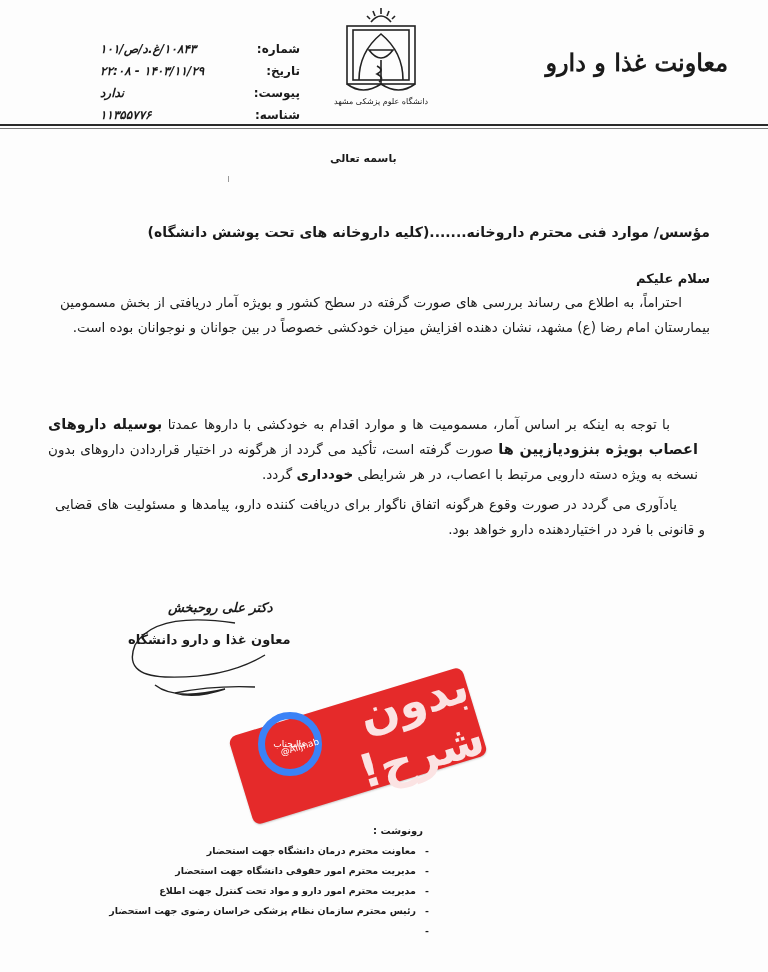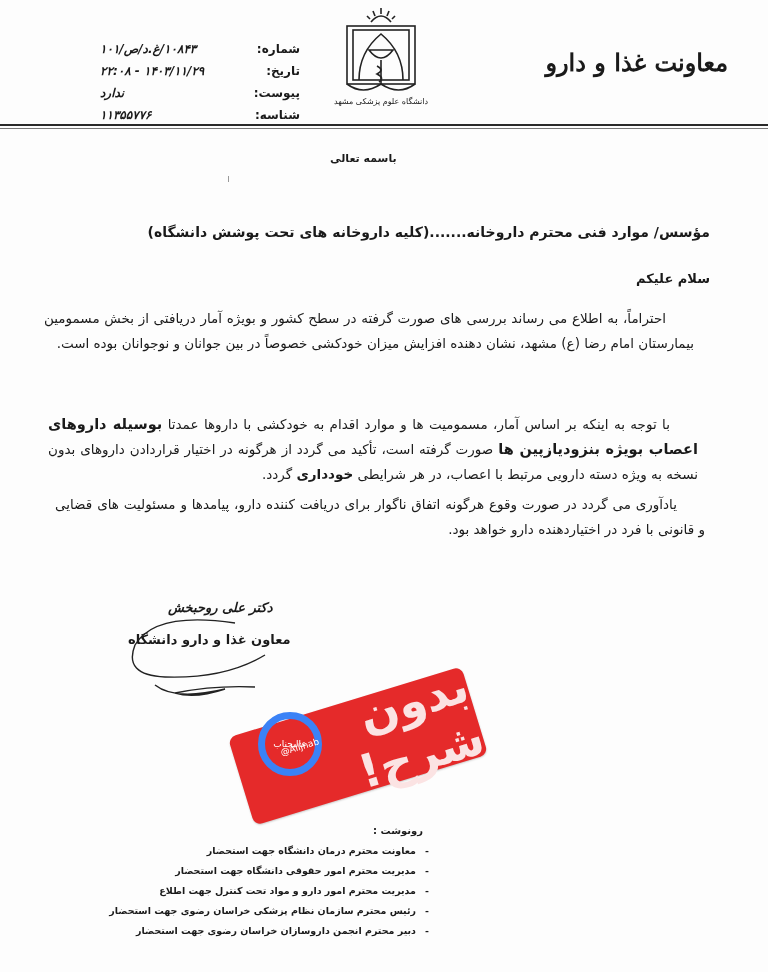--- a/index.html
+++ b/index.html
@@ -97,21 +97,21 @@
 <div class="abs dept-title rtl">معاونت غذا و دارو</div>
 
 <div class="abs rule1"></div>
 <div class="abs rule2"></div>
 <div class="abs scan-mark"></div>
 
 <div class="abs bismillah rtl">باسمه تعالی</div>
 <div class="abs addressee rtl">مؤسس/ موارد فنی محترم داروخانه.......(کلیه داروخانه های تحت پوشش دانشگاه)</div>
 <div class="abs greeting rtl">سلام علیکم</div>
 
-<p class="abs para p1 rtl indent" style="margin:16px">احتراماً، به اطلاع می رساند بررسی های صورت گرفته در سطح کشور و بویژه آمار دریافتی از بخش مسمومین بیمارستان امام رضا (ع) مشهد، نشان دهنده افزایش میزان خودکشی خصوصاً در بین جوانان و نوجوانان بوده است.</p>
+<p class="abs para p1 rtl indent" style="margin:0">احتراماً، به اطلاع می رساند بررسی های صورت گرفته در سطح کشور و بویژه آمار دریافتی از بخش مسمومین بیمارستان امام رضا (ع) مشهد، نشان دهنده افزایش میزان خودکشی خصوصاً در بین جوانان و نوجوانان بوده است.</p>
 
 <p class="abs para p2 rtl indent" style="margin:12px"><span>با توجه به اینکه بر اساس آمار، مسمومیت ها و موارد اقدام به خودکشی با داروها عمدتا </span><b style="font-size:14.5px">بوسیله داروهای اعصاب بویژه بنزودیازپین ها</b><span> صورت گرفته است، تأکید می گردد از هرگونه در اختیار قراردادن داروهای بدون نسخه به ویژه دسته دارویی مرتبط با اعصاب، در هر شرایطی </span><b>خودداری</b><span> گردد.</span></p>
 
 <p class="abs para p3 rtl indent" style="margin:5px">یادآوری می گردد در صورت وقوع هرگونه اتفاق ناگوار برای دریافت کننده دارو، پیامدها و مسئولیت های قضایی و قانونی با فرد در اختیاردهنده دارو خواهد بود.</p>
 
 <div class="abs sig-name rtl">دکتر علی روحبخش</div>
 <div class="abs sig-title rtl">معاون غذا و دارو دانشگاه</div>
 <svg class="abs sig-scrawl" viewBox="0 0 200 90">
   <path d="M120 8 Q40 -4 20 30 Q8 60 50 62 Q110 64 150 40 M40 70 Q60 86 110 74 Q80 84 60 78 Q100 70 140 72" stroke="#222" stroke-width="1.4" fill="none"></path>
 </svg>
@@ -133,15 +133,14 @@
   <div class="cc-item">
       <span class="cc-dash">-</span>
       <span>مدیریت محترم امور دارو و مواد تحت کنترل جهت اطلاع</span>
     </div>
   <div class="cc-item">
       <span class="cc-dash">-</span>
       <span>رئیس محترم سازمان نظام پزشکی خراسان رضوی جهت استحضار</span>
     </div>
   <div class="cc-item">
       <span class="cc-dash">-</span>
-      <span>دبیر محترم انجمن داروسازان خراسان رضوی جهت استحضار</span>
     </div>
 </div>
 
 </body></html>

